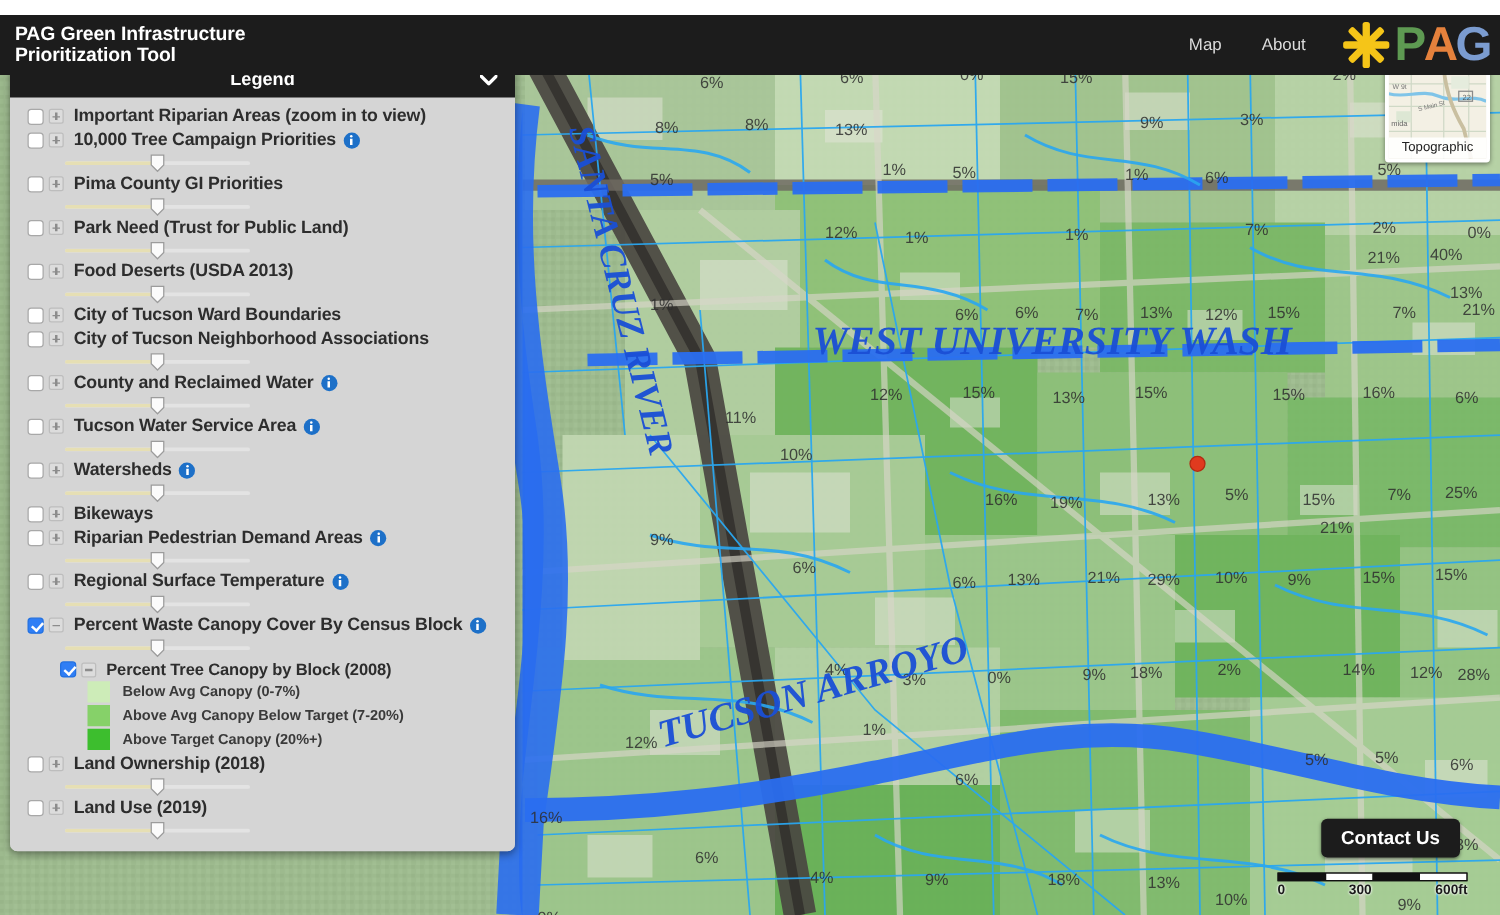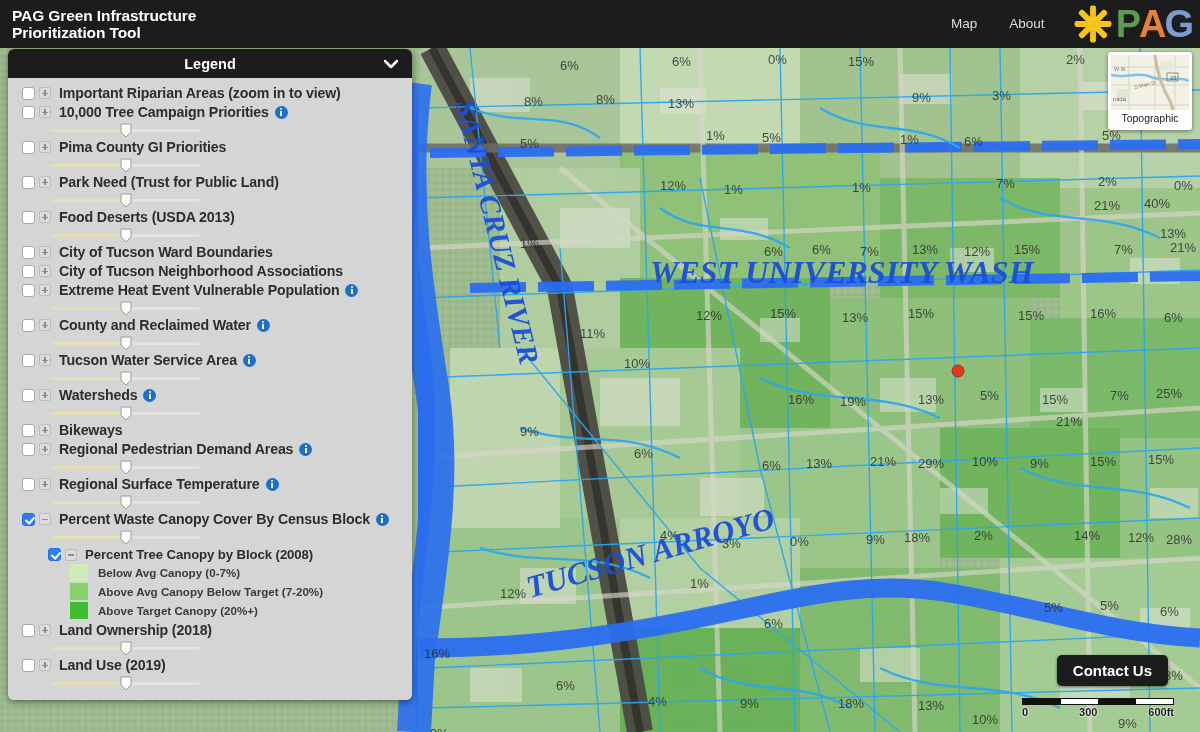--- a/index.html
+++ b/index.html
@@ -6,21 +6,21 @@
   html, body {
     width: 1200px; height: 732px;
     overflow: hidden;
     font-family: "Liberation Sans", sans-serif;
     background: #fff;
   }
   #app { position: relative; width: 1200px; height: 732px; overflow: hidden; }
 
   
   #header {
-    position: absolute; top: 0; left: 0;
+    position: absolute; top: 12px; left: 0;
     width: 1200px; height: 48px;
     background: #1c1c1c;
     z-index: 60;
     display: flex; align-items: center;
   }
   #app-title {
     color: #ffffff;
     font-size: 15.5px; font-weight: bold;
     line-height: 17px;
     margin-left: 12px;
@@ -658,26 +658,20 @@
         <div class="layer-row">
           <span class="chk"></span>
           <span class="expander plus"></span>
           <span class="layer-label">City of Tucson Ward Boundaries</span>
         </div>
         <div class="layer-row">
           <span class="chk"></span>
           <span class="expander plus"></span>
           <span class="layer-label">City of Tucson Neighborhood Associations</span>
         </div>
-        <div class="layer-row">
-          <span class="chk"></span>
-          <span class="expander plus"></span>
-          <span class="layer-label">Extreme Heat Event Vulnerable Population</span>
-          <span class="info-icon"></span>
-        </div>
         <div class="slider-row">
           <div class="slider">
             <div class="slider-track">
               <div class="slider-fill" style="width:50%"></div>
             </div>
             <svg class="slider-thumb" viewBox="0 0 12 15" style="left:50%">
               <path d="M1 1 H11 V9 L6 14 L1 9 Z" fill="#fbfbfb" stroke="#9c9c9c" stroke-width="1"></path>
             </svg>
           </div>
         </div>
@@ -730,21 +724,21 @@
           </div>
         </div>
         <div class="layer-row">
           <span class="chk"></span>
           <span class="expander plus"></span>
           <span class="layer-label">Bikeways</span>
         </div>
         <div class="layer-row">
           <span class="chk"></span>
           <span class="expander plus"></span>
-          <span class="layer-label">Regional Pedestrian Demand Areas</span>
+          <span class="layer-label">Riparian Pedestrian Demand Areas</span>
           <span class="info-icon"></span>
         </div>
         <div class="slider-row">
           <div class="slider">
             <div class="slider-track">
               <div class="slider-fill" style="width:50%"></div>
             </div>
             <svg class="slider-thumb" viewBox="0 0 12 15" style="left:50%">
               <path d="M1 1 H11 V9 L6 14 L1 9 Z" fill="#fbfbfb" stroke="#9c9c9c" stroke-width="1"></path>
             </svg>

